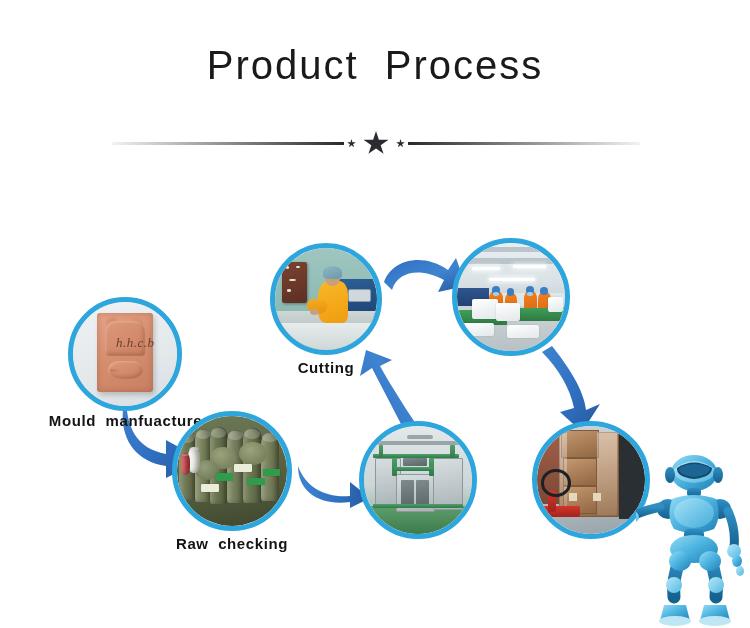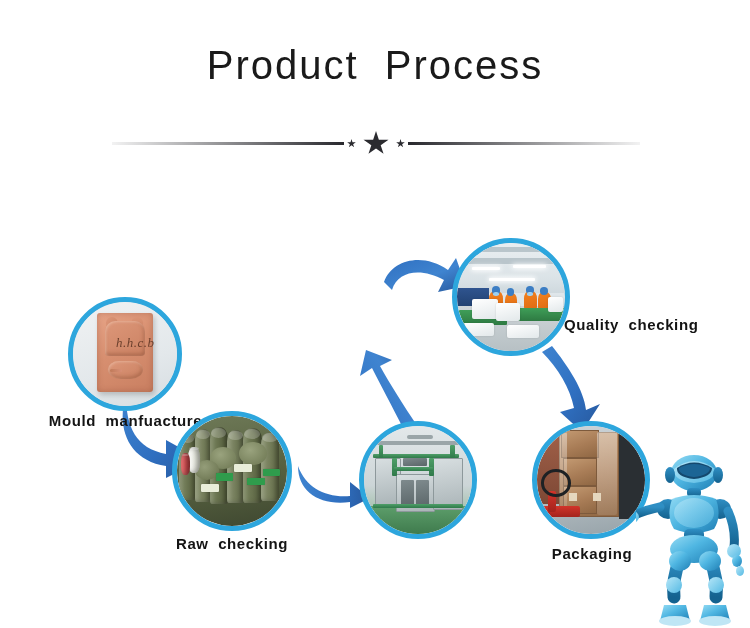--- a/index.html
+++ b/index.html
@@ -363,20 +363,45 @@
           <div class="tag" style="left:52%; top:44%;"></div>
           <div class="tag g" style="left:64%; top:56%;"></div>
           <div class="tag" style="left:22%; top:62%;"></div>
           <div class="tag g" style="left:78%; top:48%;"></div>
         </div>
       </div>
     </div>
     <div class="node-label">Raw  checking</div>
   </div>
 
+  <div class="node" id="node-cutting">
+    <div class="circle">
+      <div class="photo">
+        <div class="sc">
+          <div class="cut-wall"></div>
+          <div class="cut-board">
+            <div class="cut-board-dot" style="left:14%; top:10%; width:14%; height:7%;"></div>
+            <div class="cut-board-dot" style="left:56%; top:8%;  width:16%; height:7%;"></div>
+            <div class="cut-board-dot" style="left:30%; top:40%; width:26%; height:6%;"></div>
+            <div class="cut-board-dot" style="left:20%; top:66%; width:18%; height:6%;"></div>
+          </div>
+          <div class="cut-machine"></div>
+          <div class="cut-panel"></div>
+          <div class="cut-table"></div>
+          <div class="cut-table2"></div>
+          <div class="cut-worker-body"></div>
+          <div class="cut-worker-arm"></div>
+          <div class="cut-hand"></div>
+          <div class="cut-worker-head"></div>
+          <div class="cut-worker-cap"></div>
+        </div>
+      </div>
+    </div>
+    <div class="node-label">Cutting</div>
+  </div>
 
   <div class="node" id="node-thermo">
     <div class="circle">
       <div class="photo">
         <div class="sc">
           <div class="tf-bg"></div>
           <div class="tf-floor"></div>
 
           <div class="tf-body" style="left:10%; top:30%; width:22%; height:42%;"></div>
           <div class="tf-body" style="left:30%; top:44%; width:34%; height:34%;"></div>
@@ -431,21 +456,20 @@
           <div class="qc-greentable" style="left:56%; top:60%; width:44%; height:12%;"></div>
 
           <div class="qc-white" style="left:14%; top:52%; width:24%; height:18%;"></div>
           <div class="qc-white" style="left:36%; top:56%; width:22%; height:16%;"></div>
           <div class="qc-white" style="left:6%;  top:74%; width:28%; height:12%;"></div>
           <div class="qc-white" style="left:84%; top:50%; width:14%; height:14%;"></div>
           <div class="qc-white" style="left:46%; top:76%; width:30%; height:12%;"></div>
         </div>
       </div>
     </div>
-    <div class="node-label">Quality  checking</div>
   </div>
 
   <div class="node" id="node-packaging">
     <div class="circle">
       <div class="photo">
         <div class="sc">
           <div class="pk-bg"></div>
           <div class="pk-wallbrick"></div>
           <div class="pk-dark" style="left:76%; top:0; width:24%; height:86%;"></div>
 
@@ -459,21 +483,20 @@
           <div style="position:absolute; left:30%; top:62%; width:7%; height:7%; background:#e5d7be;"></div>
           <div style="position:absolute; left:52%; top:62%; width:7%; height:7%; background:#e5d7be;"></div>
 
           <div class="pk-fork" style="left:6%;  top:74%; width:34%; height:10%;"></div>
           <div class="pk-fork" style="left:10%; top:60%; width:8%;  height:20%;"></div>
           <div style="position:absolute; left:4%; top:40%; width:22%; height:20%;
                       border:3px solid #1d2124; border-radius:50%;"></div>
         </div>
       </div>
     </div>
-    <div class="node-label">Packaging</div>
   </div>
 
   <svg class="robot" viewBox="0 0 114 173">
     <defs>
       <linearGradient id="rb" x1="0" y1="0" x2="1" y2="1">
         <stop offset="0%" stop-color="#96dcf4"></stop>
         <stop offset="45%" stop-color="#4fb6e2"></stop>
         <stop offset="100%" stop-color="#1f7fb5"></stop>
       </linearGradient>
       <linearGradient id="rb2" x1="0" y1="0" x2="0" y2="1">

